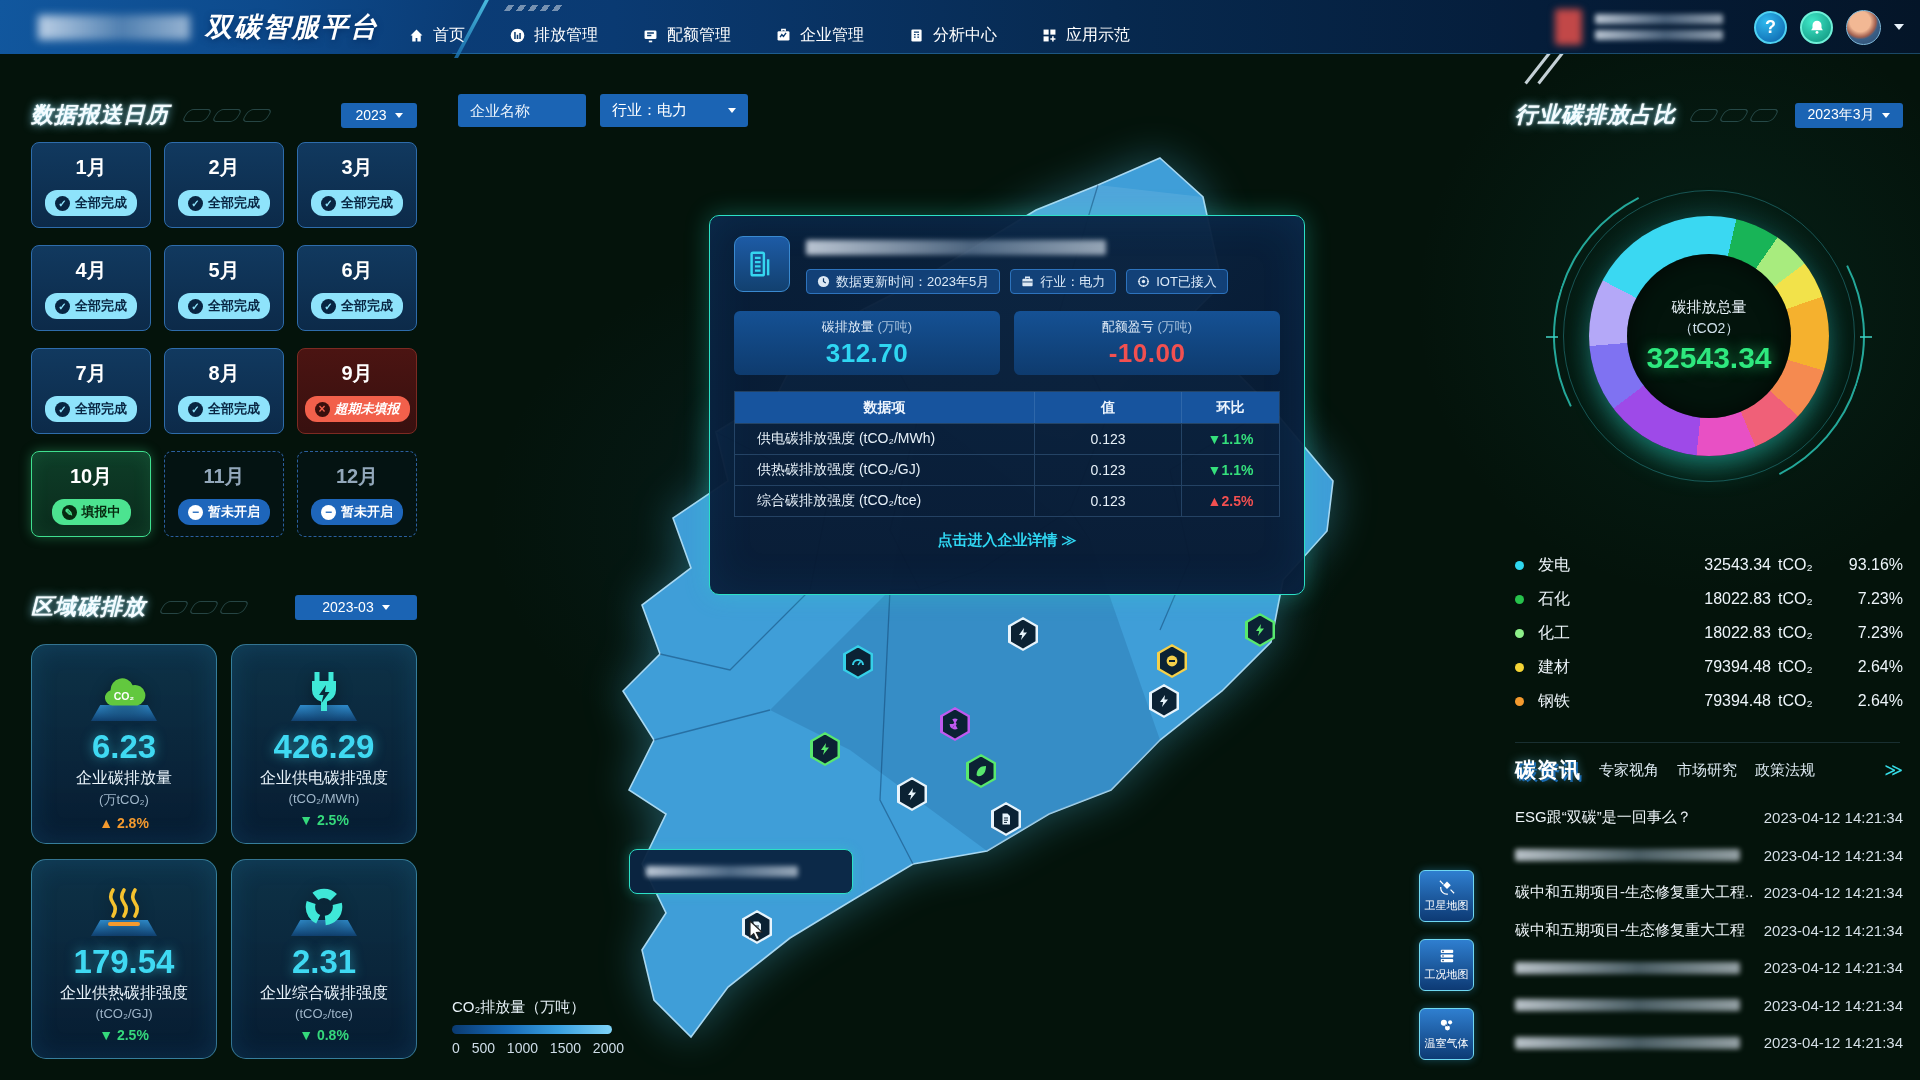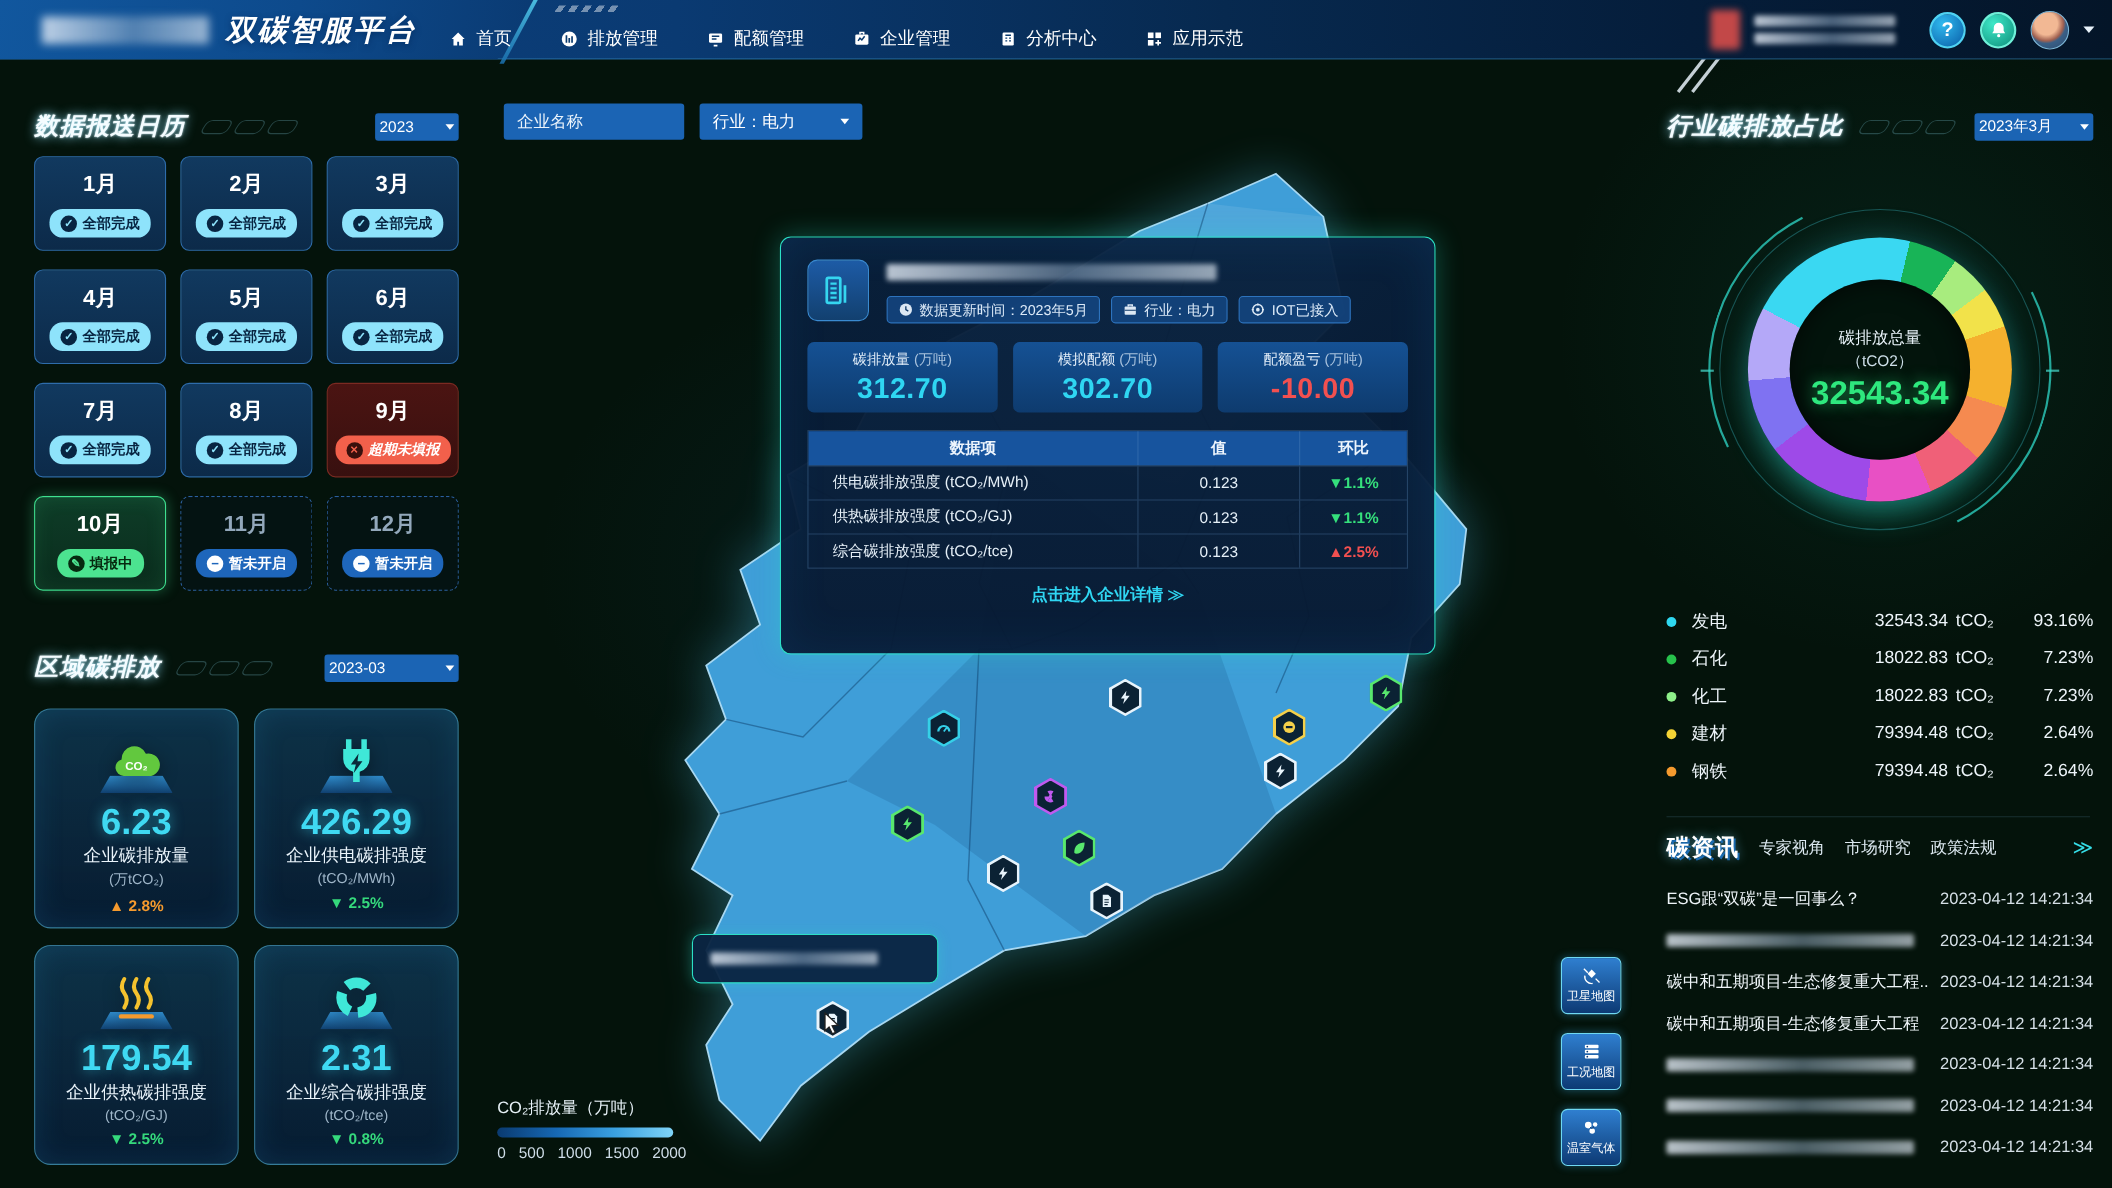--- a/index.html
+++ b/index.html
@@ -48,21 +48,21 @@
   .deco-slashes i:nth-child(2){ left:13px; }
 
   
   .sec-hdr{ position:absolute; width:386px; height:30px; display:flex; align-items:center; z-index:5; }
   .sec-title{ font-size:22px; font-weight:800; font-style:italic; color:#f4fcff; letter-spacing:1px;
     text-shadow:0 0 10px rgba(140,230,255,.9), 0 0 2px #fff; white-space:nowrap; }
   .sec-deco{ display:flex; gap:6px; margin-left:16px; }
   .sec-deco i{ width:24px; height:13px; border:1.5px solid rgba(140,220,240,.25); border-radius:5px;
     transform:skewX(-32deg); }
   .drop{ margin-left:auto; height:25px; background:#1b64b4; border-radius:3px; color:#fff; font-size:14px;
-    display:flex; align-items:center; justify-content:space-between; gap:8px; padding:0 4px; cursor:pointer; }
+    display:flex; align-items:center; justify-content:center; gap:8px; padding:0 4px; cursor:pointer; }
   .chev{ width:0; height:0; border-left:4.5px solid transparent; border-right:4.5px solid transparent;
     border-top:5.5px solid #fff; }
 
   
   .months{ position:absolute; left:31px; top:142px; width:386px; display:grid;
     grid-template-columns:repeat(3,1fr); gap:17px 13px; z-index:5; }
   .month-card{ height:86px; border-radius:8px; display:flex; flex-direction:column; align-items:center;
     justify-content:center; gap:9px; cursor:pointer; }
   .month-label{ font-size:20px; font-weight:600; color:#fff; }
   .m-done{ background:linear-gradient(180deg,#11395f,#0c2a49); border:1px solid #2e6cab; }
@@ -98,21 +98,21 @@
   .ric svg{ position:relative; z-index:2; width:46px; height:46px; margin-bottom:14px;
     filter:drop-shadow(0 4px 8px rgba(0,0,0,.4)); }
   .rvalue{ font-size:33px; font-weight:800; color:#3fd9f2; text-shadow:0 0 12px rgba(63,217,242,.55); line-height:1.1; }
   .rlabel{ font-size:16px; color:#eaf4fb; margin-top:3px; }
   .runit{ font-size:13px; color:#9fb6c9; margin-top:2px; }
   .rdelta{ font-size:14px; font-weight:700; margin-top:6px; }
   .up{ color:#f59a2e; } .down{ color:#35d97c; }
 
   
   .map-filters{ position:absolute; left:458px; top:94px; display:flex; gap:14px; z-index:20; }
-  .f-input{ width:164px; height:33px; background:#1b64b4; border:none; border-radius:3px; color:#fff;
+  .f-input{ width:128px; height:33px; background:#1b64b4; border:none; border-radius:3px; color:#fff;
     font-size:15px; padding:0 12px; font-family:inherit; }
   .f-input::placeholder{ color:#eaf3fb; opacity:1; }
   .f-select{ width:148px; height:33px; background:#1b64b4; border-radius:3px; color:#fff; font-size:15px;
     display:flex; align-items:center; justify-content:space-between; padding:0 12px; cursor:pointer; }
   .map-wrap{ position:absolute; left:470px; top:110px; width:880px; height:950px; z-index:1; }
   .map-wrap svg{ filter:drop-shadow(0 0 22px rgba(80,200,245,.35)); }
   .mk{ position:absolute; width:30px; height:34px; z-index:8; cursor:pointer;
     clip-path:polygon(50% 0,100% 25%,100% 75%,50% 100%,0 75%,0 25%);
     display:flex; align-items:center; justify-content:center;
     filter:drop-shadow(0 2px 4px rgba(0,0,0,.6)); }
@@ -674,24 +674,20 @@
         </div>
       </div>
     </div>
 
     <div class="metric-row">
       <div class="mbox">
         <div class="ml"><span2>碳排放量</span2> <span>(万吨)</span></div>
         <div class="mv cyan">312.70</div>
       </div>
       <div class="mbox">
-        <div class="ml"><span2>模拟配额</span2> <span>(万吨)</span></div>
-        <div class="mv cyan">302.70</div>
-      </div>
-      <div class="mbox">
         <div class="ml"><span2>配额盈亏</span2> <span>(万吨)</span></div>
         <div class="mv red">-10.00</div>
       </div>
     </div>
 
     <div class="ptable">
       <div class="trow head">
         <div class="tc tc1">数据项</div>
         <div class="tc tc2">值</div>
         <div class="tc tc3">环比</div>

